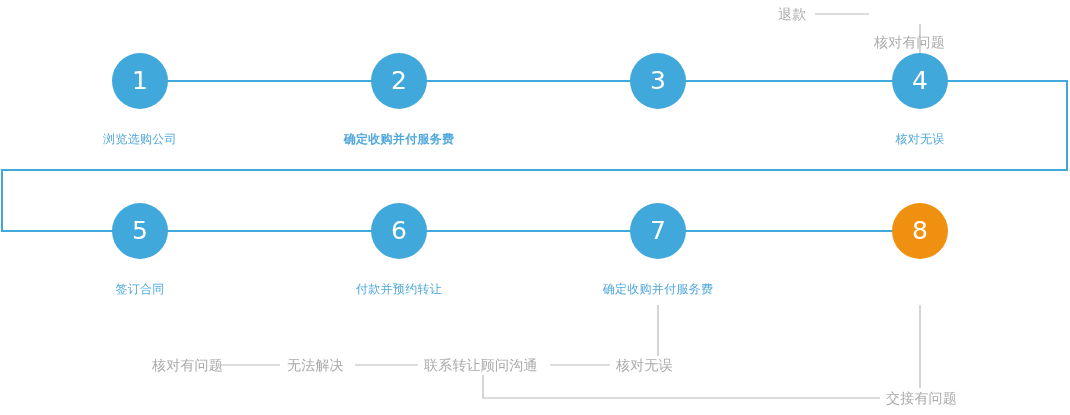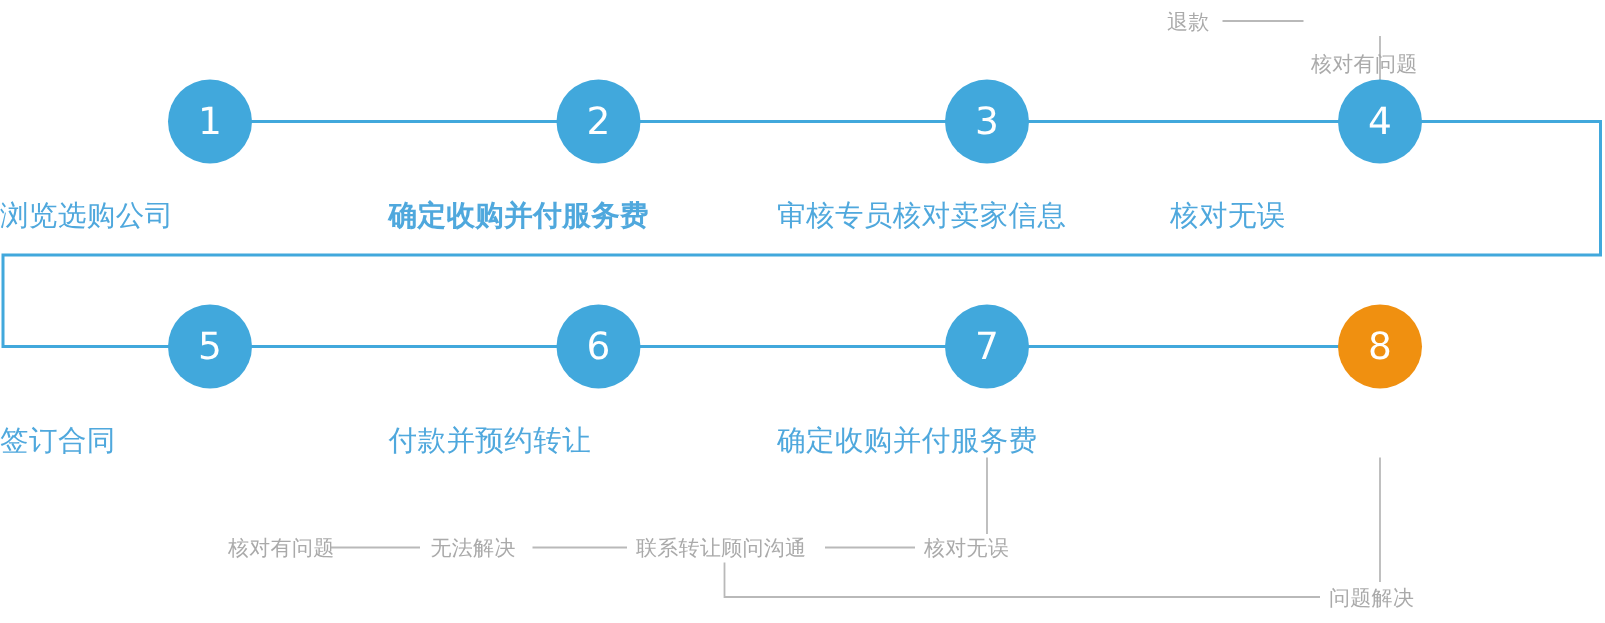--- a/index.html
+++ b/index.html
@@ -36,23 +36,24 @@
     line-height: 56px;
     text-align: center;
     font-weight: 400;
     letter-spacing: 0;
   }
   .node.accent {
     background: #f09010;
   }
   .node-label {
     position: absolute;
-    font-size: 19px;
+    font-size: 12px;
     color: #4fa8dd;
     white-space: nowrap;
+    text-align: center;
     letter-spacing: 0.3px;
   }
   .branch-label {
     position: absolute;
     font-size: 14px;
     color: #aaaaaa;
     white-space: nowrap;
     letter-spacing: 0.2px;
   }
 </style>
@@ -92,34 +93,33 @@
     </g>
   </svg>
 
   <div class="node" style="left:112px; top:53px;">1</div>
   <div class="node" style="left:371px; top:53px;">2</div>
   <div class="node" style="left:630px; top:53px;">3</div>
   <div class="node" style="left:892px; top:53px;">4</div>
 
   <div class="node-label" style="left:0px; top:131px; width:280px;">浏览选购公司</div>
   <div class="node-label" style="left:259px; top:131px; width:280px;font-weight:bold;">确定收购并付服务费</div>
-  <div class="node-label" style="left:518px; top:131px; width:280px;">审核专员核对卖家信息</div>
   <div class="node-label" style="left:780px; top:131px; width:280px;">核对无误</div>
 
   <div class="node" style="left:112px; top:203px;">5</div>
   <div class="node" style="left:371px; top:203px;">6</div>
   <div class="node" style="left:630px; top:203px;">7</div>
   <div class="node accent" style="left:892px; top:203px;">8</div>
 
   <div class="node-label" style="left:0px; top:281px; width:280px;">签订合同</div>
   <div class="node-label" style="left:259px; top:281px; width:280px;">付款并预约转让</div>
   <div class="node-label" style="left:518px; top:281px; width:280px;">确定收购并付服务费</div>
 
   <div class="branch-label" style="left:778px; top:6px;">退款</div>
   <div class="branch-label" style="left:874px; top:6px;margin-top:28px;">核对有问题</div>
 
   <div class="branch-label" style="left:152px; top:357px;">核对有问题</div>
   <div class="branch-label" style="left:287px; top:357px;">无法解决</div>
   <div class="branch-label" style="left:424px; top:357px;">联系转让顾问沟通</div>
   <div class="branch-label" style="left:616px; top:357px;">核对无误</div>
-  <div class="branch-label" style="left:886px; top:390px;">问题解决</div>
+  <div class="branch-label" style="left:886px; top:390px;">交接有问题</div>
 
 </div>
 
 </body></html>

